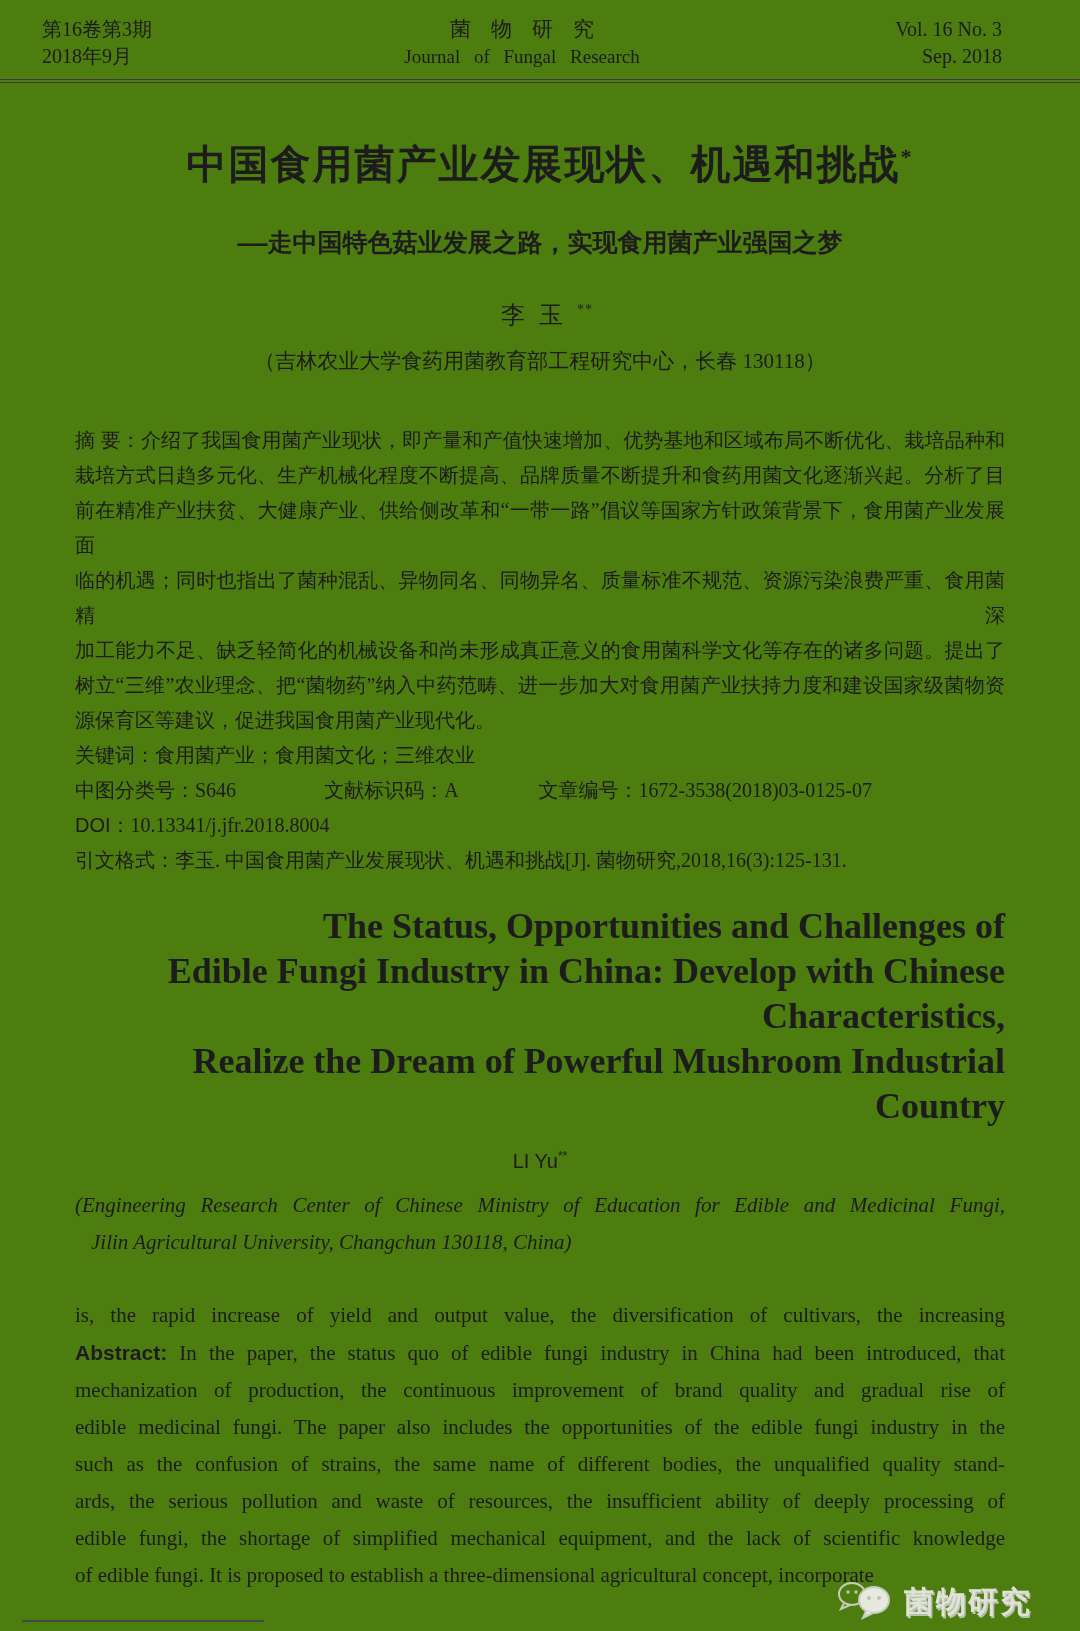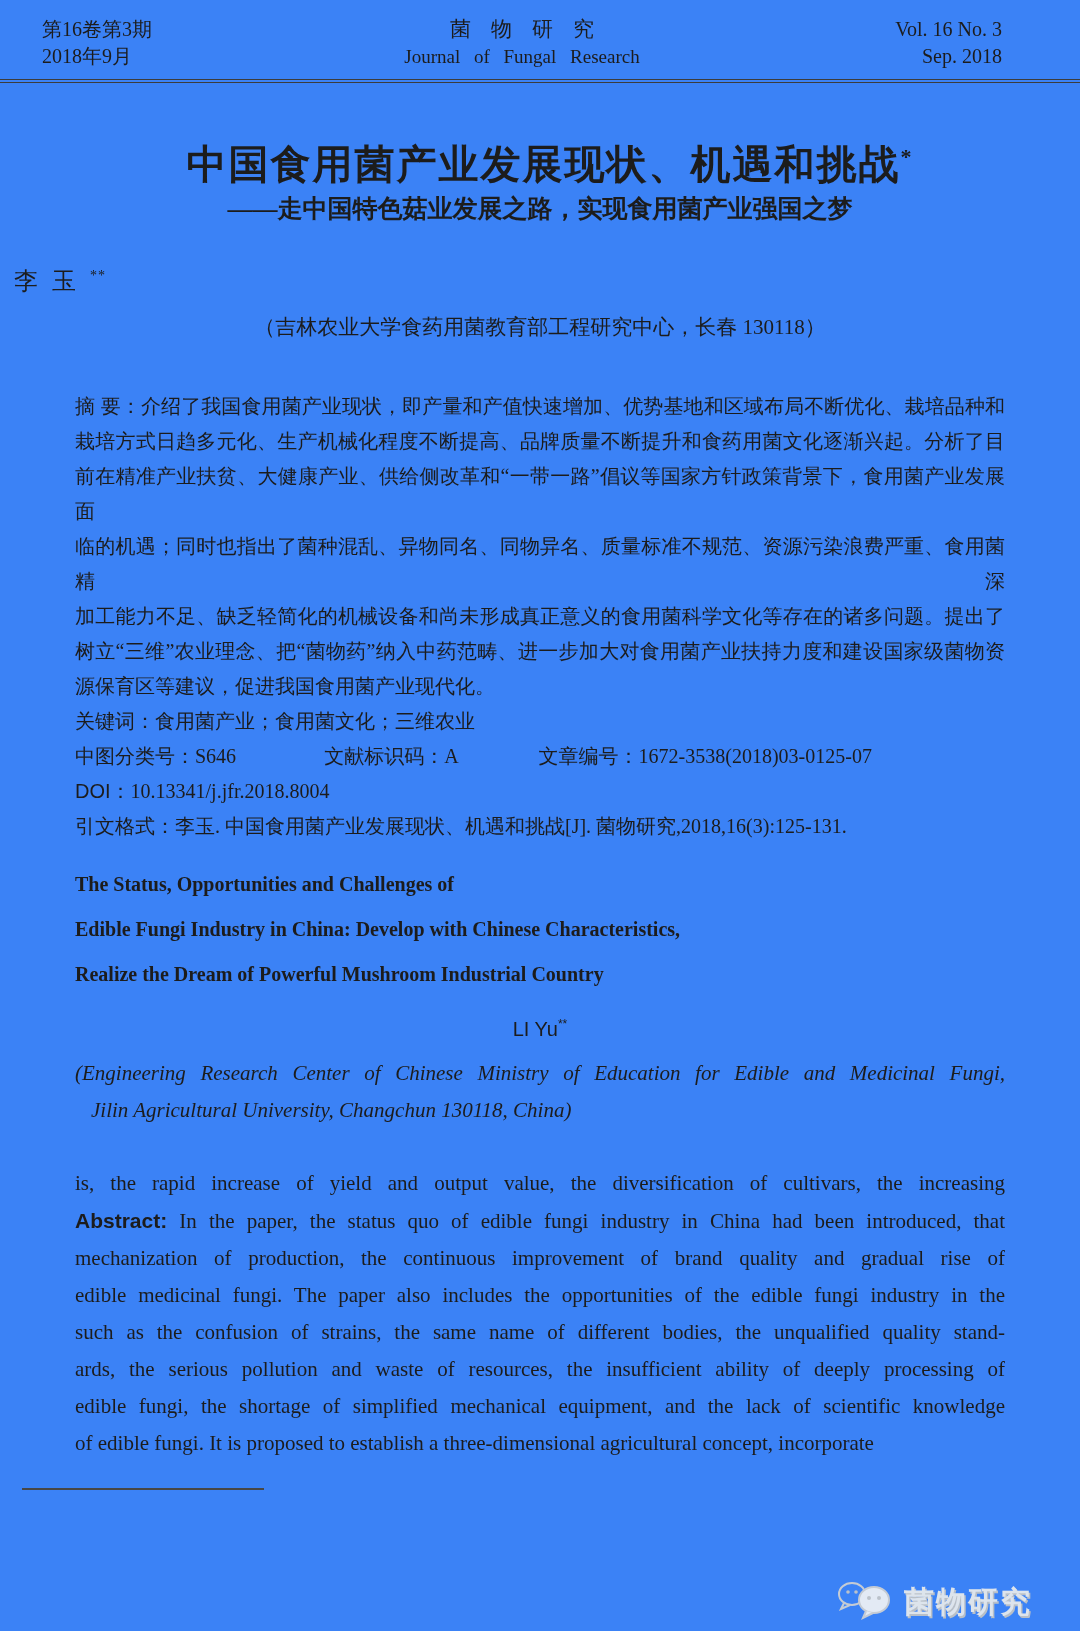--- a/index.html
+++ b/index.html
@@ -6,54 +6,54 @@
     --serif:"Liberation Serif","DejaVu Serif",serif;
     --sans:"Liberation Sans","DejaVu Sans",sans-serif;
     --ink:#1c1c1c;
   }
   *{margin:0;padding:0;box-sizing:border-box;}
   html,body{background:#e8e8e6;}
   .page{
     position:relative;
     width:1080px;height:1631px;
     margin:0 auto;
-    background:#3b82f6;
+    background:#4d7c0f;
     color:var(--ink);
     font-family:var(--serif);
     overflow:hidden;
     padding-top:14px;
   }
   
   .jhead{display:flex;align-items:flex-start;padding:2px 78px 0 42px;}
   .jhead .col{line-height:27px;font-size:20px;}
   .jhead .left{flex:1;text-align:left;}
   .jhead .center{flex:1.2;text-align:center;}
   .jhead .right{flex:1;text-align:right;}
   .journal-cn{letter-spacing:20px;text-indent:20px;font-size:21px;}
   .journal-en{word-spacing:9px;font-size:19px;}
   .double-rule{margin-top:9px;height:4px;border-top:1.6px solid #3c3c3c;border-bottom:1.6px solid #3c3c3c;}
   
   .title-cn{margin-top:54px;text-align:center;font-family:var(--sans);font-weight:700;font-size:40px;letter-spacing:2px;padding-left:20px;}
   .title-cn sup{font-size:22px;font-family:var(--serif);}
-  .subtitle-cn{text-align:center;font-family:Liberation Serif, serif;font-weight:700;font-size:25px;}
-  .author-cn{margin-top:40px;font-size:24px;letter-spacing:14px;text-indent:14px;}
+  .subtitle-cn{margin-top:34px;text-align:center;font-family:Liberation Mono, monospace;font-weight:700;font-size:25px;}
+  .author-cn{margin-top:40px;text-align:center;font-size:24px;letter-spacing:14px;text-indent:14px;}
   .author-cn sup{font-size:14px;letter-spacing:1px;}
   .affil-cn{margin-top:16px;text-align:center;font-size:21px;}
   
   .content{padding:0 75px;}
   .abs-cn{margin-top:48px;font-size:20px;line-height:35px;}
   .cn-line{text-align:justify;text-align-last:justify;}
   .cn-last{text-align:right;text-align-last:left;}
   .lbl{font-family:var(--sans);font-weight:400;margin-top:32px;}
   .kw-line,.doi-line,.cite-line{font-size:20px;line-height:35px;}
   .class-row{display:flex;font-size:20px;line-height:35px;}
   .class-row .pair2{margin-left:88px;}
   .class-row .pair3{margin-left:80px;}
   
-  .title-en{margin-top:18px;text-align:left;font-family:var(--serif);font-weight:700;font-size:20px;line-height:45px;}
+  .title-en{margin-top:26px;text-align:right;font-family:var(--serif);font-weight:700;font-size:36px;line-height:45px;}
   .author-en{margin-top:20px;text-align:center;font-family:var(--sans);font-size:20px;}
   .author-en sup{font-size:12px;}
   .affil-en{margin-top:14px;font-style:italic;font-size:21px;line-height:37px;}
   .affil-en .l1{text-align:justify;text-align-last:justify;}
   .affil-en .l2{padding-left:16px;}
   .abs-en{margin-top:36px;font-size:21px;line-height:37px;}
   .en-line{text-align:justify;text-align-last:justify;}
   .en-last{text-align:left;text-align-last:left;}
   .lbl-en{font-family:var(--sans);font-weight:700;font-style:normal;}
   

